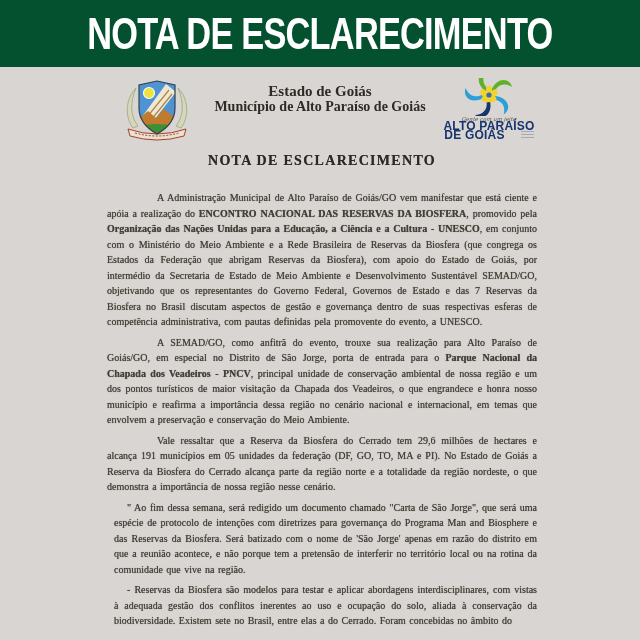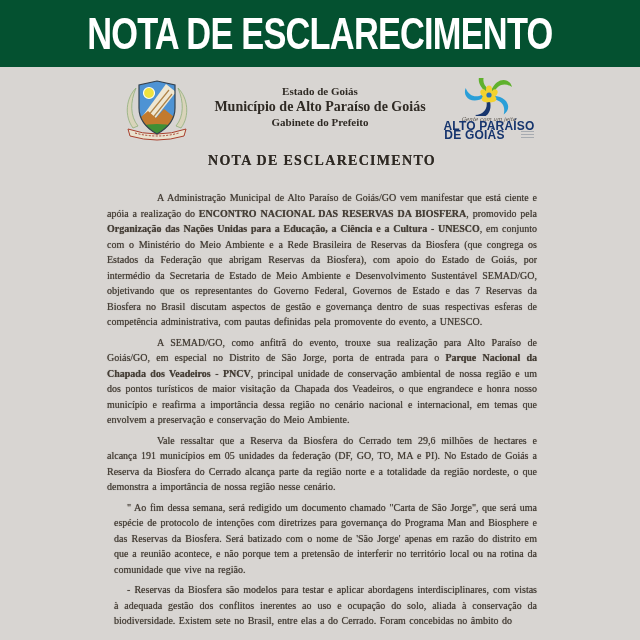--- a/index.html
+++ b/index.html
@@ -30,21 +30,21 @@
     overflow:hidden;
     color:#453e36;
   }
   .letterhead{
     display:flex;align-items:flex-start;justify-content:space-between;
     height:64px;margin-top:4px;
   }
   .coat-wrap{width:92px;}
   .coat-wrap svg{display:block;margin-left:10px;}
   .lh-text{flex:1;text-align:center;padding-top:5px;color:#2f2a24;}
-  .lh-state{font-weight:bold;font-size:11px;line-height:16px;}
+  .lh-state{font-weight:bold;font-size:15px;line-height:16px;}
   .lh-muni{font-weight:bold;font-size:14px;line-height:16px;}
   .lh-office{font-weight:bold;font-size:11px;line-height:14px;}
   .brand{width:96px;text-align:center;}
   .brand svg{display:block;margin:0 auto;}
   .brand-slogan{
     font-family:"DejaVu Serif",serif;font-style:italic;
     font-size:5.5px;line-height:6px;color:#5a554e;
     transform:skewX(-8deg);white-space:nowrap;
   }
   .brand-name{
@@ -110,21 +110,20 @@
           <path d="M19,49 Q40,43 61,49 L61,58 L19,58 Z" fill="#3f8f35"></path>
           <circle cx="32" cy="15" r="5.5" fill="#efe23e" stroke="#fdfdf2" stroke-width="1.2"></circle>
         </g>
         <path d="M40,3 L58,7 L58,30 Q58,46 40,56 Q22,46 22,30 L22,7 Z" fill="none" stroke="#33414f" stroke-width="1.2"></path>
       </svg>
     </div>
 
     <div class="lh-text">
       <div class="lh-state">Estado de Goiás</div>
       <div class="lh-muni">Município de Alto Paraíso de Goiás</div>
-      <div class="lh-office">Gabinete do Prefeito</div>
     </div>
 
     <div class="brand">
       <svg width="62" height="38" viewBox="0 0 62 38" aria-hidden="true">
         <g transform="translate(31,17)">
           <g transform="rotate(0)">
               <path d="M2,-4 C8,-19 21,-17 23,-8 C15,-13 8,-10 5,-2 Z" fill="#5fb12c"></path>
             </g>
           <g transform="rotate(72)">
               <path d="M2,-4 C8,-19 21,-17 23,-8 C15,-13 8,-10 5,-2 Z" fill="#2a9fd8"></path>

